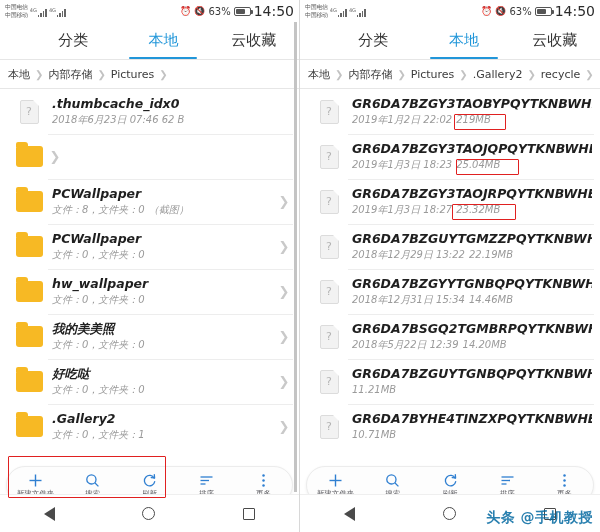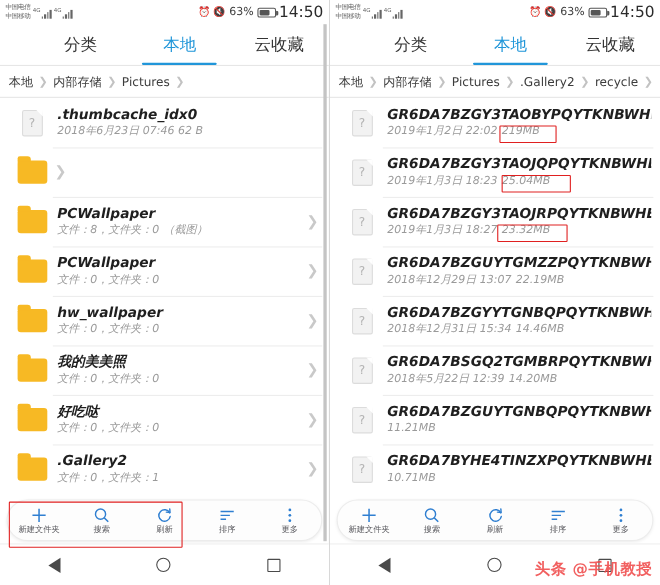--- a/index.html
+++ b/index.html
@@ -88,41 +88,41 @@
   .t-sub { font-size: 10px; color: #9a9a9a; line-height: 15px; white-space: nowrap; display: flex; gap: 4px; }
   .t-sub .note { color: #9a9a9a; }
   .t-sub .size-hl { position: relative; }
   .chev { width: 14px; flex: 0 0 14px; text-align: center; color: #c9c9c9; font-size: 13px; }
 
   
   .redbox { position: absolute; border: 1.6px solid #e02020; border-radius: 1px;
             pointer-events: none; z-index: 20; }
 
   
-  .toolbar-wrap { position: absolute; left: 0; right: 0; bottom: 40px; padding: 0 6px; }
+  .toolbar-wrap { position: absolute; left: 0; right: 0; bottom: 28px; padding: 0 6px; }
   .toolbar {
     height: 38px; background: #fdfdfd; border: 1px solid #ececec; border-radius: 19px;
     display: flex; align-items: center; box-shadow: 0 1px 3px rgba(0,0,0,0.07);
   }
   .tb-item { flex: 1; display: flex; flex-direction: column; align-items: center; justify-content: center; gap: 1px; }
   .tb-icon { height: 15px; display: flex; align-items: center; justify-content: center; color: #2f7fd1; }
   .tb-label { font-size: 7.5px; color: #59595e; line-height: 9px; }
 
   
   .navbar { position: absolute; left: 0; right: 0; bottom: 0; height: 38px;
             display: flex; align-items: center; justify-content: space-around;
             background: #ffffff; border-top: 1px solid #efefef; }
   .nav-back, .nav-home, .nav-recent { color: #4a4a4a; }
   .nav-back { width: 0; height: 0; border-style: solid; border-width: 7px 11px 7px 0;
               border-color: transparent #4a4a4a transparent transparent; }
   .nav-home { width: 13px; height: 13px; border: 1.6px solid #4a4a4a; border-radius: 50%; }
   .nav-recent { width: 12px; height: 12px; border: 1.6px solid #4a4a4a; border-radius: 1px; }
 
   .watermark {
-    position: absolute; right: 7px; bottom: 5px; font-size: 14px; color: #ef4444;
+    position: absolute; right: 7px; bottom: 5px; font-size: 14px; color: #0369a1;
     font-weight: 700; letter-spacing: 0.5px; opacity: 0.85; z-index: 40;
     font-family: "DejaVu Sans", "Liberation Sans", sans-serif;
   }
 </style>
 </head>
 <body>
 
 <div class="screens">
 
   <div class="panel left">
@@ -453,21 +453,21 @@
 
       <div class="row">
         <div class="icon-wrap">
             <div class="filedoc">
               <span>?</span>
             </div>
           </div>
         <div class="texts">
           <div class="t-name">GR6DA7BZGUYTGMZZPQYTKNBWHEZ...</div>
           <div class="t-sub">
-            <span>2018年12月29日 13:07</span>
+            <span>2018年12月29日 13:22</span>
             <span>22.19MB</span>
           </div>
         </div>
       </div>
 
       <div class="row">
         <div class="icon-wrap">
             <div class="filedoc">
               <span>?</span>
             </div>

